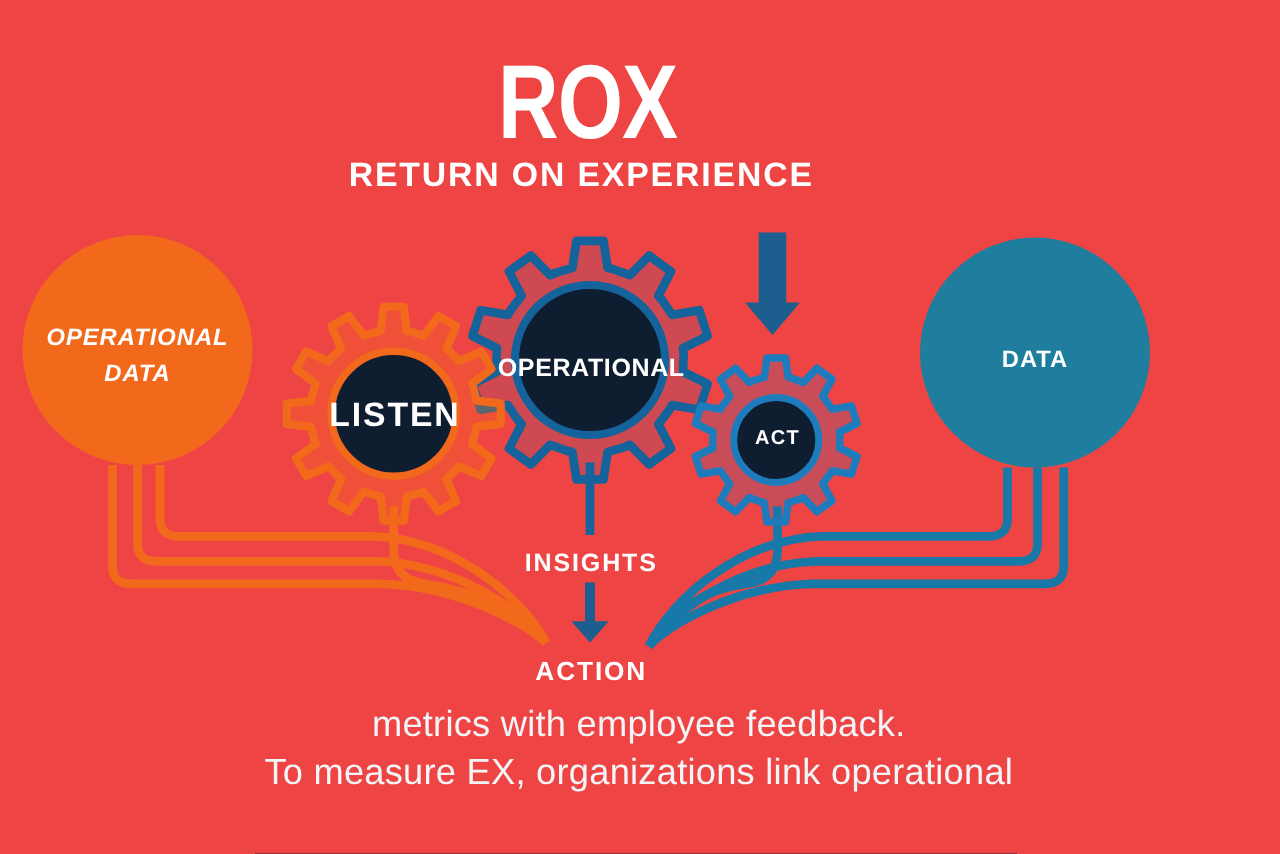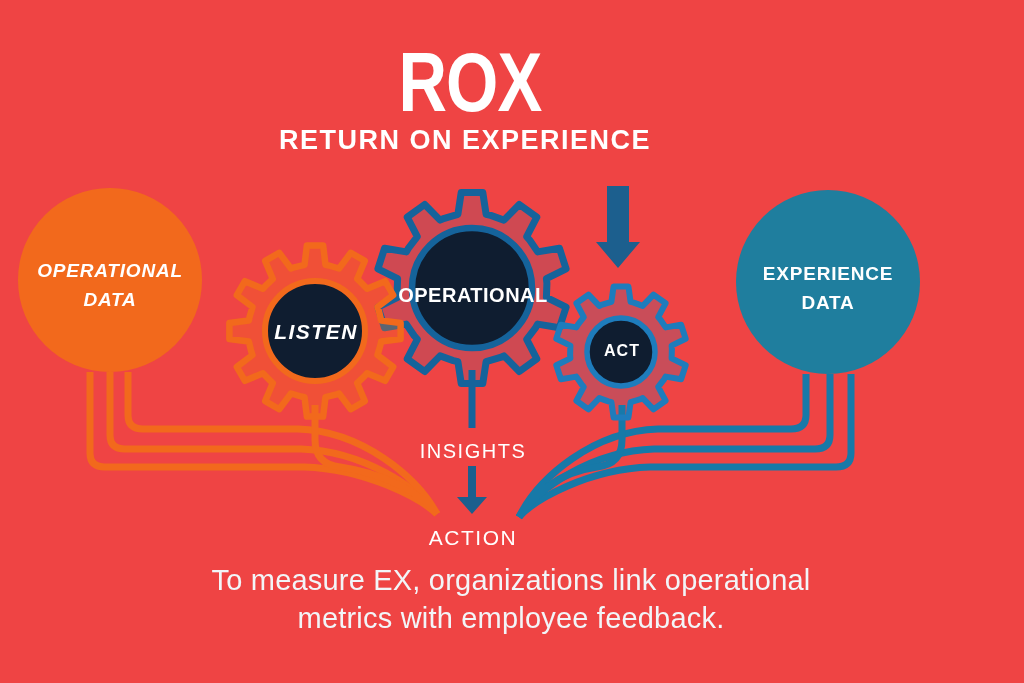--- a/index.html
+++ b/index.html
@@ -9,21 +9,21 @@
     font-family:"Liberation Sans","DejaVu Sans",sans-serif;
   }
   svg.diagram{position:absolute;left:0;top:0;}
   .txt{position:absolute;transform:translate(-50%,-50%);color:#fff;
        text-align:center;white-space:nowrap;}
   .title{font-size:84px;font-weight:bold;letter-spacing:-1px;
          transform:translate(-50%,-50%) scaleX(0.80);}
   .subtitle{font-size:27px;font-weight:bold;letter-spacing:1.5px;}
   .node-label{font-size:19px;font-weight:bold;letter-spacing:0.8px;line-height:29px;}
   .gear-label{font-weight:bold;}
-  .flow-label{font-weight:normal;letter-spacing:1.5px;text-align:right;}
+  .flow-label{font-weight:bold;letter-spacing:1.5px;text-align:right;}
   .caption{font-size:29px;font-weight:normal;color:#F2F5F8;line-height:38px;
            letter-spacing:0.2px;}
 </style>
 </head>
 <body>
 
 <div class="stage">
 
   <svg class="diagram" width="1024" height="683" viewBox="0 0 1024 683">
 
@@ -61,29 +61,28 @@
   </svg>
 
   <div class="txt title" style="left:470px;top:82px;">ROX</div>
   <div class="txt subtitle" style="left:465px;top:140px;">RETURN ON EXPERIENCE</div>
 
   <div class="txt node-label" style="left:110px;top:285px;font-style:italic;">
     <div>OPERATIONAL</div>
     <div>DATA</div>
   </div>
   <div class="txt node-label" style="left:828px;top:288px;">
-    <div>EXPERIENCE</div>
     <div>DATA</div>
   </div>
 
-  <div class="txt gear-label" style="left:316px;top:332px;font-size:21px;letter-spacing:1.5px;font-style:italic;">LISTEN</div>
+  <div class="txt gear-label" style="left:316px;top:332px;font-size:27px;letter-spacing:1.5px;">LISTEN</div>
   <div class="txt gear-label" style="left:473px;top:295px;font-size:20px;letter-spacing:0.5px;">OPERATIONAL</div>
   <div class="txt gear-label" style="left:622px;top:351px;font-size:16px;letter-spacing:1px;">ACT</div>
 
   <div class="txt flow-label" style="left:473px;top:451px;font-size:20px;">INSIGHTS</div>
   <div class="txt flow-label" style="left:473px;top:538px;font-size:21px;">ACTION</div>
 
   <div class="txt caption" style="left:511px;top:599px;">
+    <div>metrics with employee feedback.</div>
     <div>To measure EX, organizations link operational</div>
-    <div>metrics with employee feedback.</div>
   </div>
 
 </div>
 
 </body></html>

